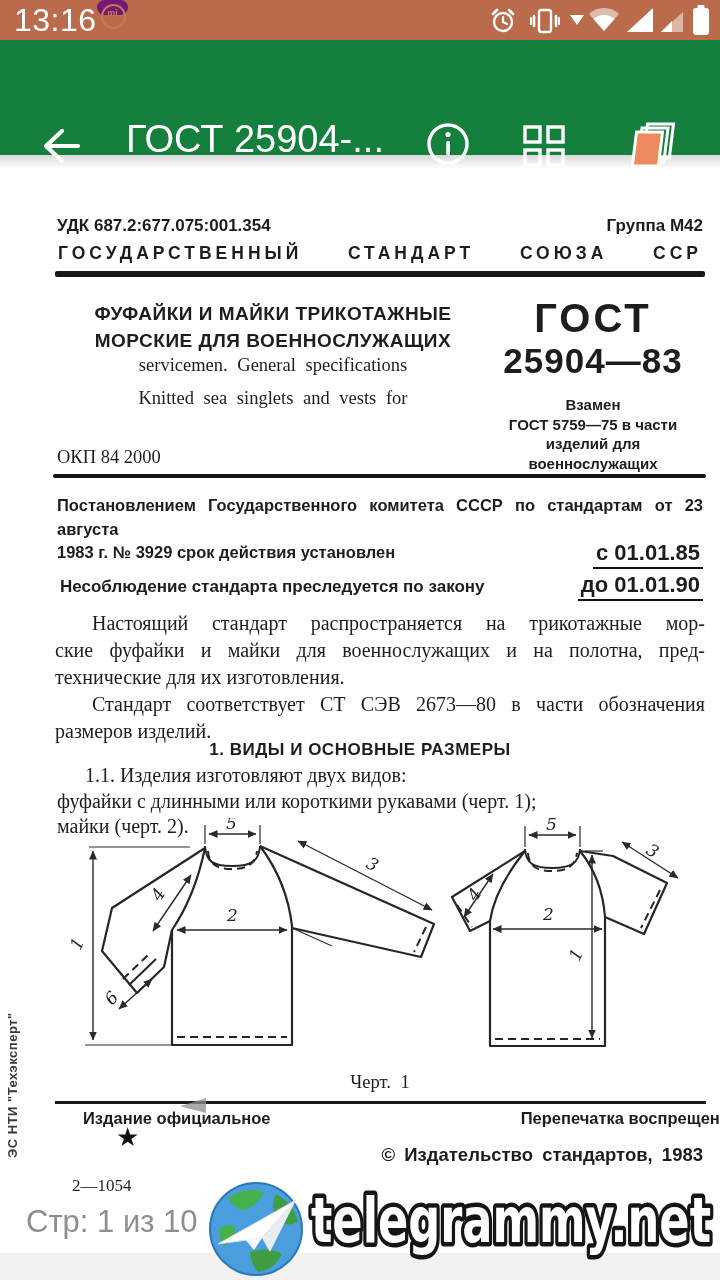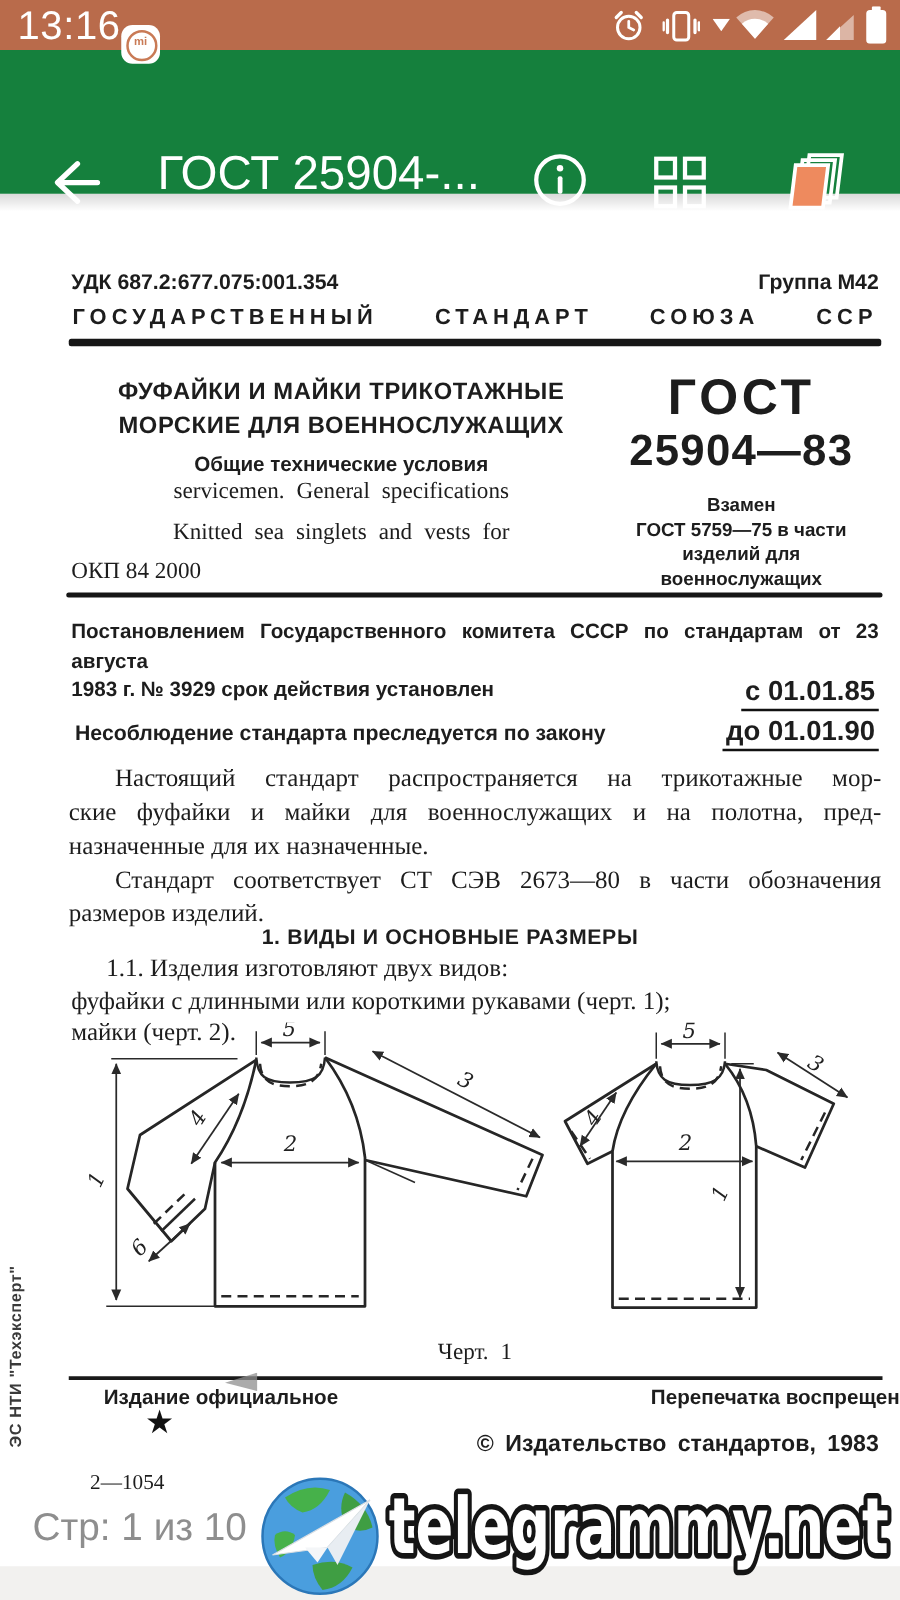--- a/index.html
+++ b/index.html
@@ -3,21 +3,21 @@
 <meta charset="utf-8">
 <style>
   html,body{margin:0;padding:0;background:#555;}
   #screen{position:relative;width:720px;height:1280px;background:#fff;overflow:hidden;
           font-family:"Liberation Sans",sans-serif;}
   .abs{position:absolute;}
 
   
   .statusbar{left:0;top:0;width:720px;height:40px;background:#b96b4b;z-index:30;}
   .sb-time{left:14px;top:2px;font-size:32px;color:#fff;letter-spacing:.5px;}
-  .mi-badge{left:97px;top:20px;width:31px;height:31px;background:#ffffff;border-radius:9px;}
+  .mi-badge{left:97px;top:0;width:31px;height:15px;background:#701a75;border-radius:9px;}
   .mi-ring{position:absolute;left:4px;top:4px;width:21px;height:21px;border:2px solid #c97a55;border-radius:50%;}
   .mi-txt{position:absolute;left:0;top:8px;width:100%;text-align:center;font-size:9px;font-weight:bold;color:#c97a55;}
   .sb-ic{top:7px;}
 
   
   .toolbar{left:0;top:40px;width:720px;height:115px;background:#15803d;z-index:25;}
   .tb-title{left:126px;top:78px;font-size:38px;color:#fff;white-space:nowrap;}
 
   
   .page{left:0;top:155px;width:720px;height:1098px;background:#fff;}
@@ -147,21 +147,20 @@
     <span>УДК 687.2:677.075:001.354</span>
     <span>Группа М42</span>
   </div>
 
   <div class="abs gos ink jl">ГОСУДАРСТВЕННЫЙ СТАНДАРТ СОЮЗА ССР</div>
   <div class="abs bar" style="left:55px;top:271px;width:650px;height:6px;"></div>
 
   <div class="abs tb-left ink">
     <div class="t1">ФУФАЙКИ И МАЙКИ ТРИКОТАЖНЫЕ</div>
     <div class="t1">МОРСКИЕ ДЛЯ ВОЕННОСЛУЖАЩИХ</div>
-    <div class="t2">Общие технические условия</div>
     <div class="ten" style="margin-top:0">servicemen. General specifications</div>
     <div class="ten">Knitted sea singlets and vests for</div>
   </div>
 
   <div class="abs tb-right ink">
     <div class="gost">ГОСТ</div>
     <div class="gnum">25904—83</div>
     <div class="vz">
       <div>Взамен</div>
       <div>ГОСТ 5759—75 в части</div>
@@ -181,21 +180,21 @@
   <div class="abs dates ink">
     <div><span>с 01.01.85</span></div>
     <div><span>до 01.01.90</span></div>
   </div>
 
   <div class="abs law ink">Несоблюдение стандарта преследуется по закону</div>
 
   <div class="abs body-p ink" style="left:55px;top:610px;">
     <div class="jl ind">Настоящий стандарт распространяется на трикотажные мор-</div>
     <div class="jl">ские фуфайки и майки для военнослужащих и на полотна, пред-</div>
-    <div>назначенные для их назначенные.</div>
+    <div>технические для их изготовления.</div>
   </div>
 
   <div class="abs body-p ink" style="left:55px;top:691px;">
     <div class="jl ind">Стандарт соответствует СТ СЭВ 2673—80 в части обозначения</div>
     <div>размеров изделий.</div>
   </div>
 
   <div class="abs sec ink">1. ВИДЫ И ОСНОВНЫЕ РАЗМЕРЫ</div>
 
   <div class="abs clause ink">

